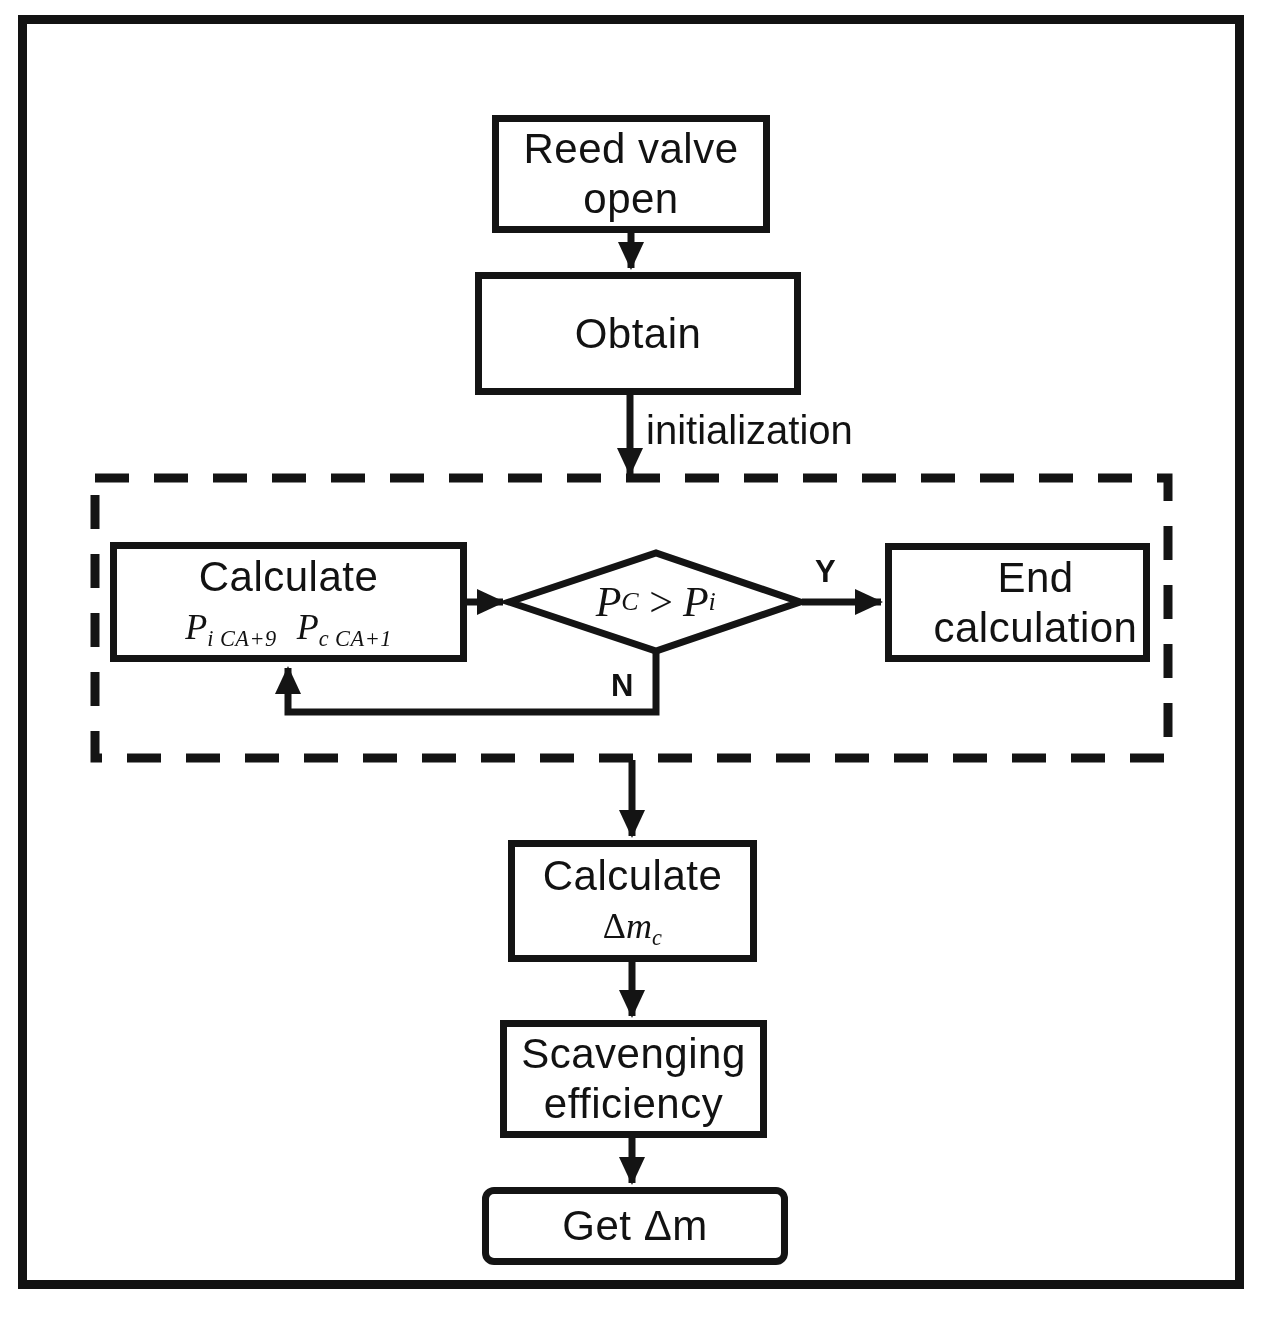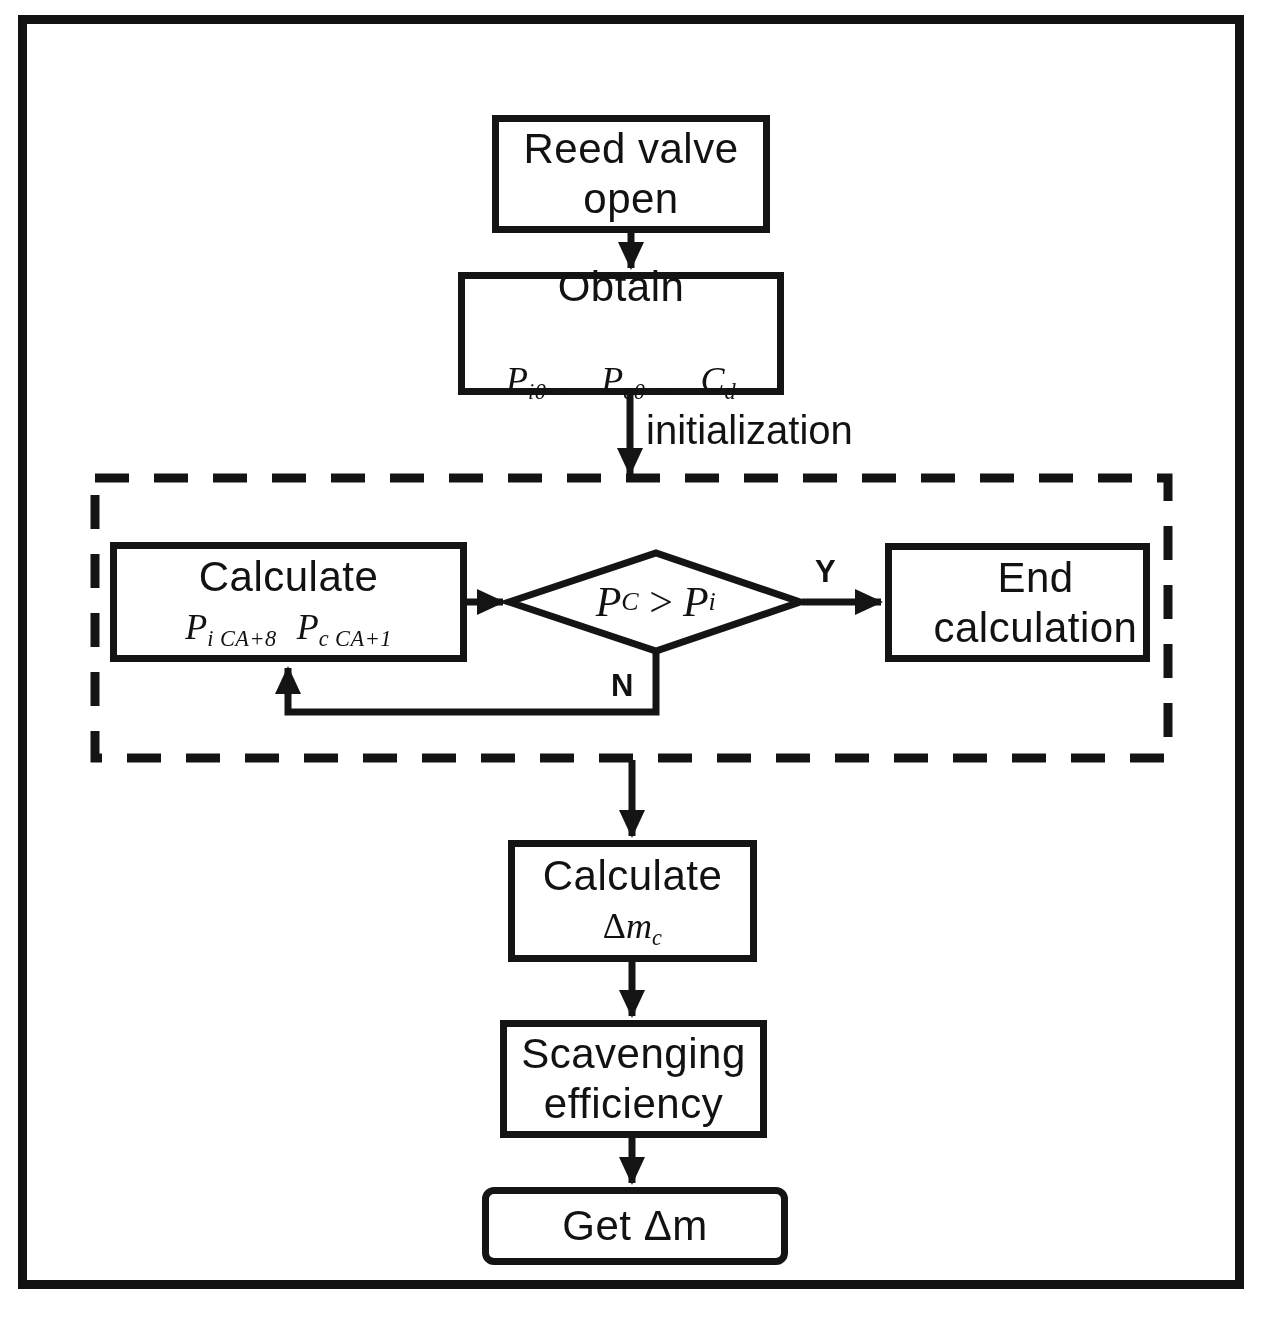--- a/index.html
+++ b/index.html
@@ -111,33 +111,30 @@
     <path d="M632,1138 V1183" stroke="#141414" stroke-width="7" fill="none" marker-end="url(#arrow)"></path>
 
     <polygon points="509,602 656,553 800,602 656,651" fill="#ffffff" stroke="#141414" stroke-width="7" stroke-linejoin="miter"></polygon>
   </svg>
 
   <div class="node" style="left:492px;top:115px;width:278px;height:118px;">
     <div class="title">Reed valve</div>
     <div class="title">open</div>
   </div>
 
-  <div class="node" style="left:458px;top:272px;width:326px;height:123px;gap:44px;">
+  <div class="node" style="left:475px;top:272px;width:326px;height:123px;gap:44px;">
     <div class="title">Obtain</div>
-    <div class="math mathline">
-      <span>P</span><span class="sub">i0</span><span class="sep">、</span><span>P</span><span class="sub">c0</span><span class="sep">、</span><span>C</span><span class="sub">d</span>
-    </div>
   </div>
 
   <div class="freelabel" style="left:646px;top:410px;">initialization</div>
 
   <div class="node" style="left:110px;top:542px;width:357px;height:120px;">
     <div class="title">Calculate</div>
     <div class="math mathline">
-      <span class="grp"><span>P</span><span class="sub">i CA+8</span></span><span class="grp"><span>P</span><span class="sub">c CA+1</span></span>
+      <span class="grp"><span>P</span><span class="sub">i CA+9</span></span><span class="grp"><span>P</span><span class="sub">c CA+1</span></span>
     </div>
   </div>
 
   <div class="decision-label math">
     <span>P</span>
       <span class="sub">C</span>
       <span class="op">&gt;</span>
       <span>P</span>
       <span class="sub">i</span>
   </div>

